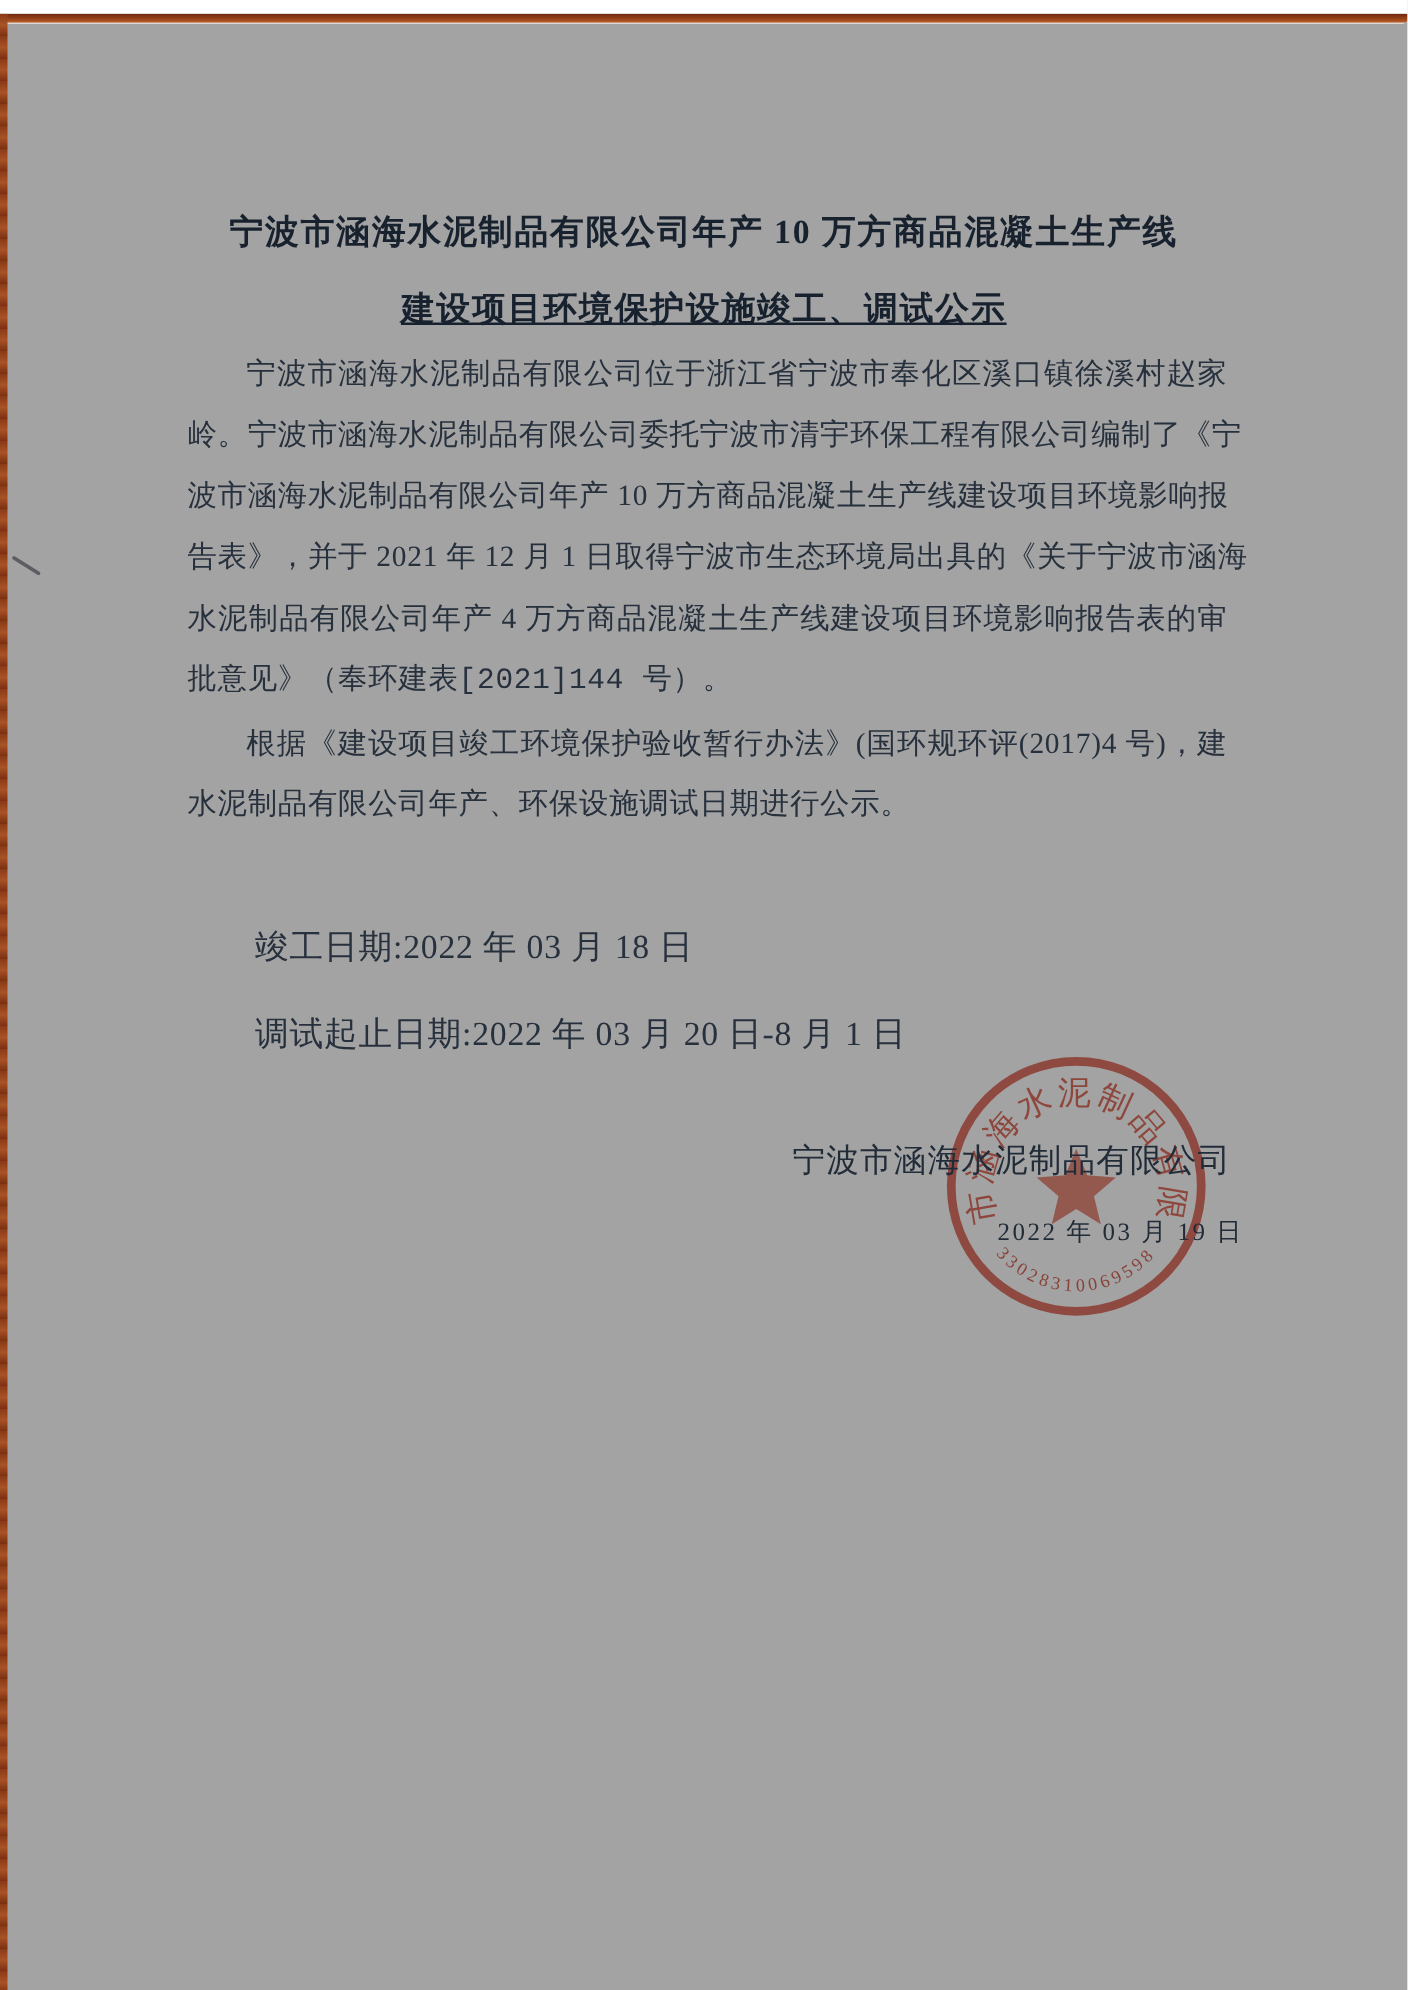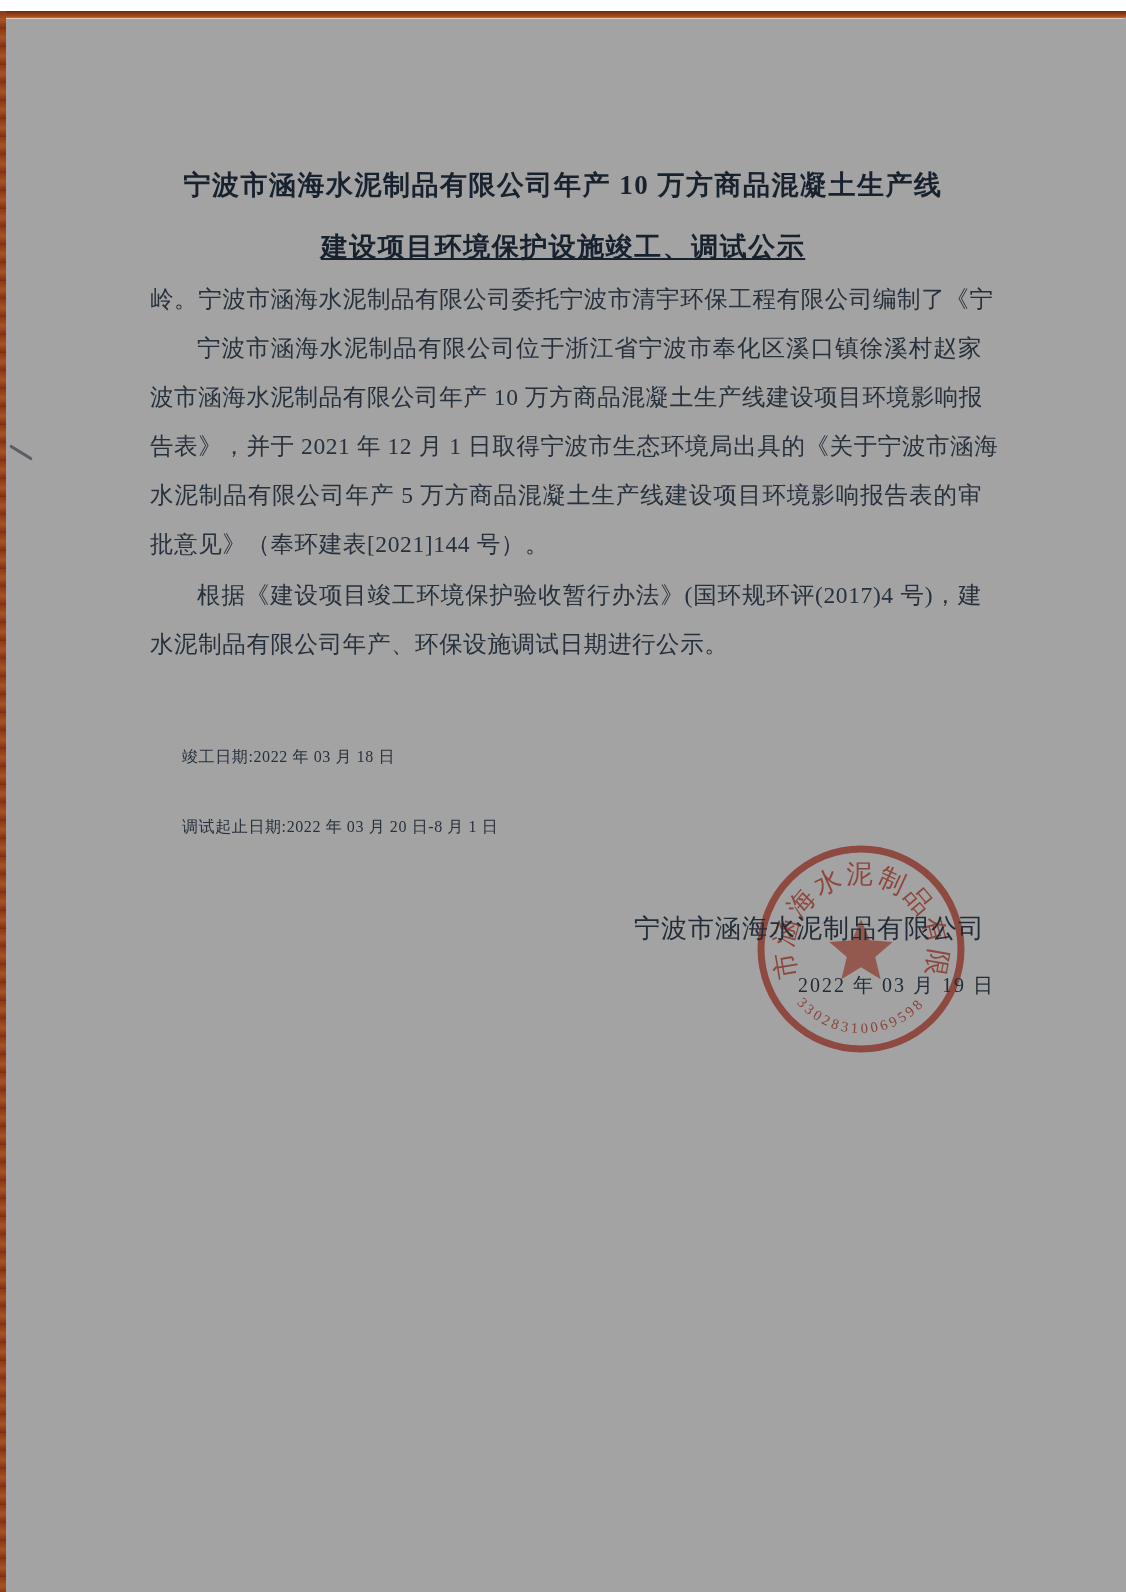--- a/index.html
+++ b/index.html
@@ -34,24 +34,24 @@
   .title.l2{top:218px;text-decoration:underline;}
   .textcol{position:absolute;left:150px;width:832px;color:#27313d;}
   .para{position:absolute;left:0;width:832px;}
   .p1{top:106px;}
   .p2{top:402px;}
   .line{
     height:49px;line-height:49px;font-size:23.5px;letter-spacing:.6px;
     text-align:justify;text-align-last:justify;white-space:nowrap;
   }
   .line.indent{text-indent:2em;}
-  .line.short{text-align-last:left;white-space:normal;}
+  .line.short{text-align-last:left;white-space:normal;font-family:Liberation Mono, monospace;}
   .dateline{
     position:absolute;left:0;height:40px;line-height:40px;
-    font-size:16px;letter-spacing:.6px;text-indent:2em;
+    font-size:27px;letter-spacing:.6px;text-indent:2em;
   }
   .d1{top:568px;}
   .d2{top:638px;}
   .sig{
     position:absolute;right:141px;text-align:right;color:#222c38;z-index:3;
   }
   .sig .company{position:absolute;right:0;top:0;white-space:nowrap;font-size:26px;letter-spacing:1px;}
   .sig .sigdate{position:absolute;right:-10px;top:61px;white-space:nowrap;font-size:20px;letter-spacing:2px;}
   .sigwrap{position:absolute;left:0;top:900px;width:1126px;height:120px;}
   .stamp{
@@ -68,25 +68,25 @@
   <div class="edge-top"></div>
   <div class="edge-left"></div>
   <div class="scratch"></div>
 
   <div class="title l1">宁波市涵海水泥制品有限公司年产 10 万方商品混凝土生产线</div>
   <div class="title l2">建设项目环境保护设施竣工、调试公示</div>
 
   <div class="textcol" style="top:158px;height:700px;">
 
     <div class="para p1">
+      <div class="line indent">宁波市涵海水泥制品有限公司位于浙江省宁波市奉化区溪口镇徐溪村赵家</div>
       <div class="line">岭。宁波市涵海水泥制品有限公司委托宁波市清宇环保工程有限公司编制了《宁</div>
-      <div class="line indent">宁波市涵海水泥制品有限公司位于浙江省宁波市奉化区溪口镇徐溪村赵家</div>
       <div class="line">波市涵海水泥制品有限公司年产 10 万方商品混凝土生产线建设项目环境影响报</div>
       <div class="line">告表》，并于 2021 年 12 月 1 日取得宁波市生态环境局出具的《关于宁波市涵海</div>
-      <div class="line">水泥制品有限公司年产 5 万方商品混凝土生产线建设项目环境影响报告表的审</div>
+      <div class="line">水泥制品有限公司年产 4 万方商品混凝土生产线建设项目环境影响报告表的审</div>
       <div class="line short">批意见》（奉环建表[2021]144 号）。</div>
     </div>
 
     <div class="para p2">
       <div class="line indent">根据《建设项目竣工环境保护验收暂行办法》(国环规环评(2017)4 号)，建</div>
       <div class="line short">水泥制品有限公司年产、环保设施调试日期进行公示。</div>
     </div>
 
     <div class="dateline d1">竣工日期:2022 年 03 月 18 日</div>
     <div class="dateline d2">调试起止日期:2022 年 03 月 20 日-8 月 1 日</div>

